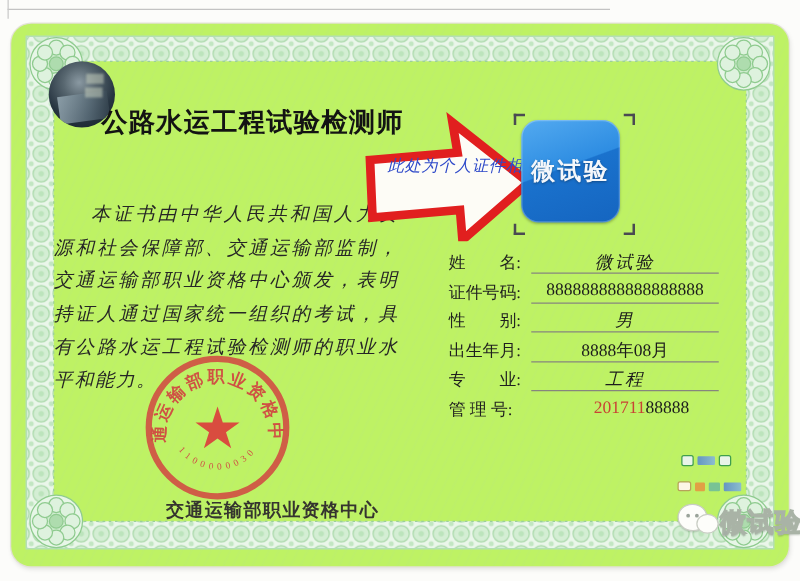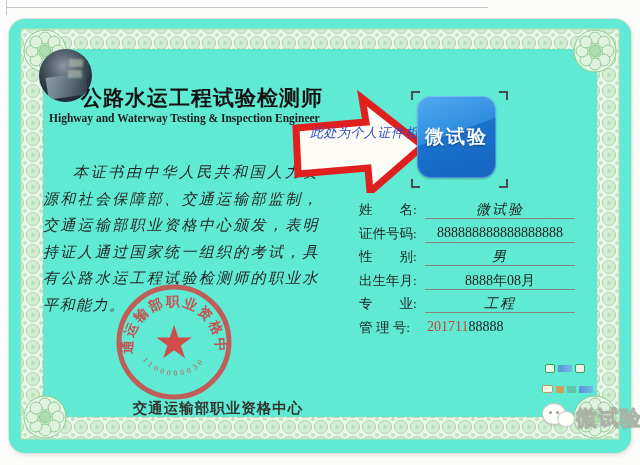--- a/index.html
+++ b/index.html
@@ -6,21 +6,21 @@
   html,body { width:640px; height:465px; background:#fbfbf9; overflow:hidden;
               font-family:"Liberation Serif","DejaVu Serif",serif; }
   .stage { position:relative; width:640px; height:465px; background:#fcfcfa; }
 
   
   .scan-line-h { position:absolute; left:6px; top:7px; width:482px; height:1px; background:#c3c3c3; }
   .scan-line-v { position:absolute; left:6px; top:0; width:1px; height:15px; background:#c9c9c9; }
 
   
   .paper { position:absolute; left:9px; top:19px; width:622px; height:434px;
-           background:#5eead4; border-radius:16px;
+           background:#bef264; border-radius:16px;
            box-shadow:0 0 0 1px #e3e1d6, 1px 2px 4px rgba(0,0,0,.12); }
   .paper::after { content:""; position:absolute; inset:0; border-radius:16px; pointer-events:none;
            background:repeating-linear-gradient(115deg, rgba(170,210,175,.05) 0 2px, transparent 2px 7px); }
 
   .border-svg { position:absolute; left:0; top:0; z-index:1; }
 
   
   .emblem { position:absolute; left:30px; top:30px; width:53px; height:53px; border-radius:50%;
             z-index:3; overflow:hidden;
             background:radial-gradient(circle at 46% 32%, #8a99a2 0%, #57666f 28%, #273541 62%, #141d26 100%); }
@@ -59,21 +59,21 @@
   .corner.tr { left:490px; top:72px;  border-right:2px solid #4a4a52; border-top:2px solid #4a4a52; }
   .corner.bl { left:402px; top:160px; border-left:2px solid #4a4a52; border-bottom:2px solid #4a4a52; }
   .corner.br { left:490px; top:160px; border-right:2px solid #4a4a52; border-bottom:2px solid #4a4a52; }
 
   
   .fields { position:absolute; left:350px; top:182px; width:216px; z-index:3; }
   .frow { display:flex; height:18px; margin-bottom:5.5px; }
   .flabel { width:66px; flex:none; font-size:13.5px; color:#1f1f1f; white-space:nowrap; }
   .fvalue { flex:1; text-align:center; font-size:14px; color:#1c1c1c; white-space:nowrap;
             border-bottom:1px solid #86867e; padding-bottom:1px; }
-  .fvalue.noline { border-bottom:none; text-align:left; padding-left:2px; }
+  .fvalue.noline { border-bottom:none; text-align:left; padding-left:2px;margin-left:48px; }
   .kai { font-style:italic; letter-spacing:2px; }
   .red { color:#c94334; }
 
   
   .seal-svg { position:absolute; left:104px; top:262px; z-index:4; opacity:.9; }
   .issuer { position:absolute; left:104px; top:380px; width:210px; z-index:5; text-align:center;
             font-size:14.5px; font-weight:bold; color:#35342f; letter-spacing:1px; white-space:nowrap; }
 
   
   .mini { position:absolute; z-index:3; display:flex; gap:3px; align-items:center; }
@@ -183,21 +183,20 @@
         </g>
       </g>
     </svg>
 
     <div class="emblem">
       <span class="sheen"></span>
       <span class="glyph1"></span>
       <span class="glyph2"></span>
     </div>
     <div class="title">公路水运工程试验检测师</div>
-    <div class="title-en">Highway and Waterway Testing &amp; Inspection Engineer</div>
 
     <div class="body-text">本证书由中华人民共和国人力资源和社会保障部、交通运输部监制，交通运输部职业资格中心颁发，表明持证人通过国家统一组织的考试，具有公路水运工程试验检测师的职业水平和能力。</div>
 
     <svg class="arrow-svg" width="140" height="112" viewBox="0 0 140 112">
       <path d="M7,47 L77,41 L73,17 L134,65 L81,111 L79,87 L9,93 Z" fill="#fdfcf6" stroke="#e11f1f" stroke-width="7" stroke-linejoin="miter"></path>
     </svg>
     <div class="photo-note">此处为个人证件相片</div>
 
     <span class="corner tl"></span>
     <span class="corner tr"></span>

